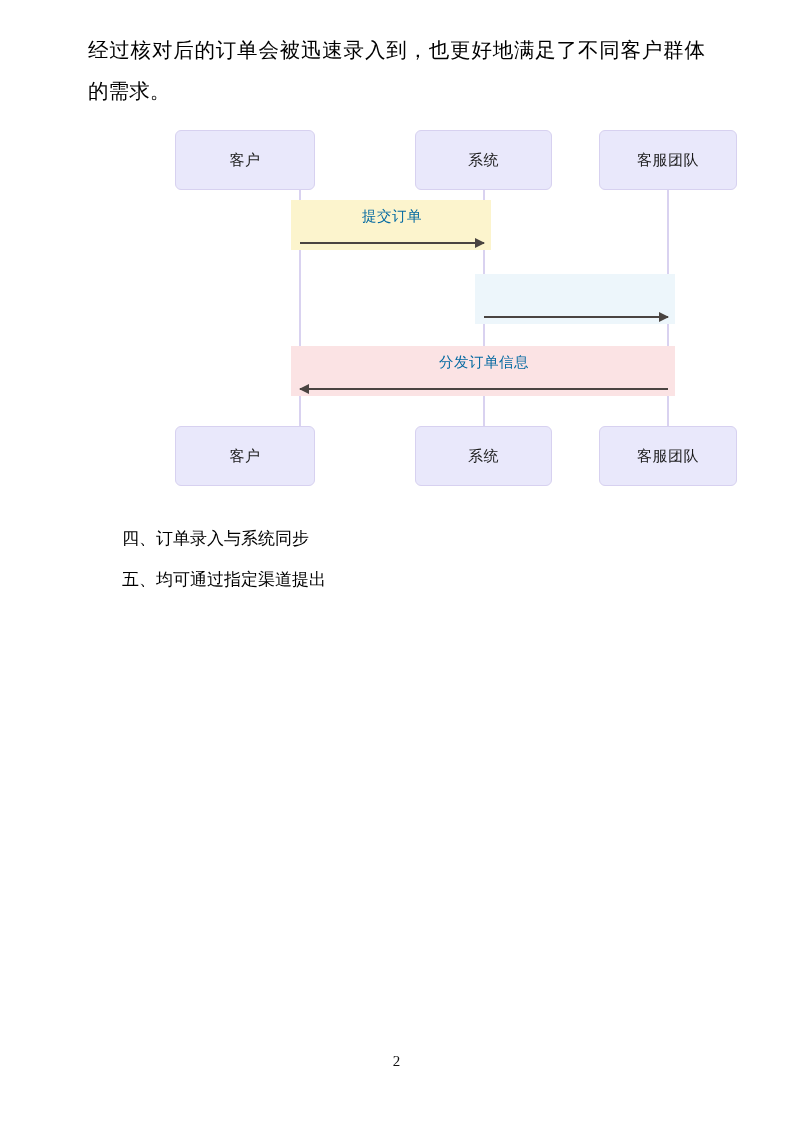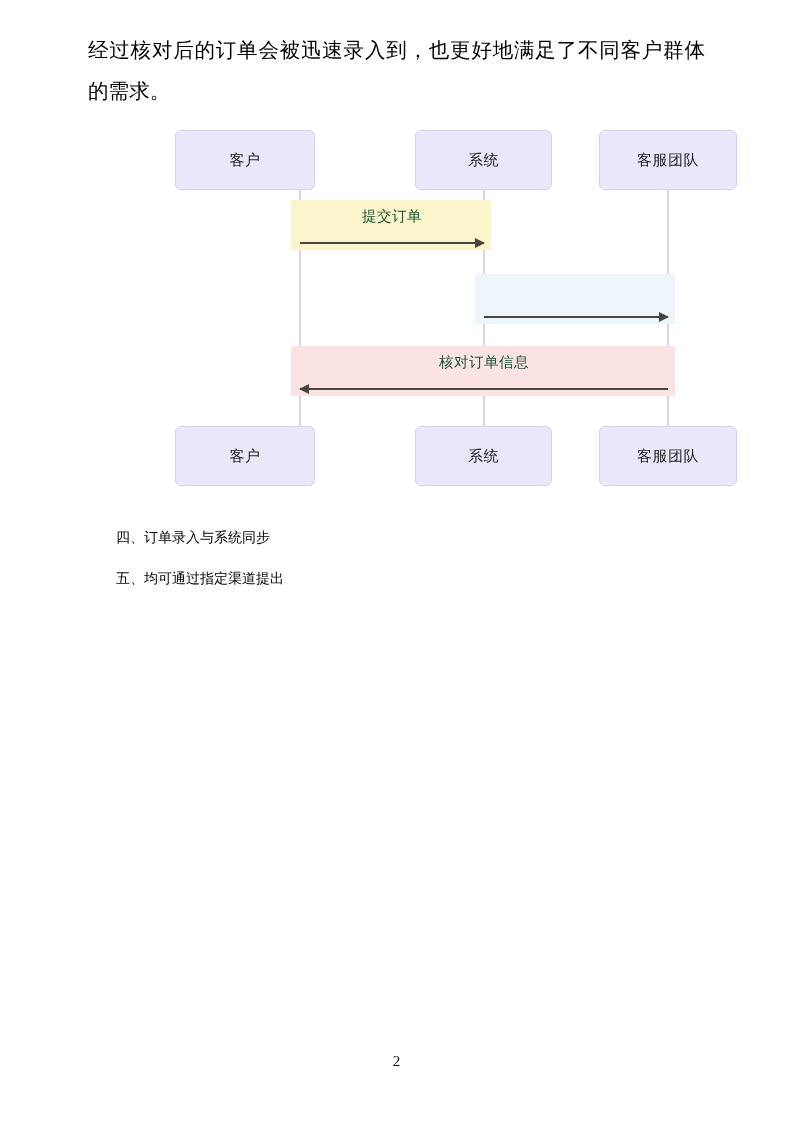--- a/index.html
+++ b/index.html
@@ -33,24 +33,24 @@
     text-align: justify;
     text-justify: inter-ideograph;
     letter-spacing: 0.1px;
     font-family: "Liberation Serif", "DejaVu Serif", serif;
   }
   p.indent {
     text-indent: 2em;
   }
   p.heading {
     margin: 0;
-    font-size: 14px;
+    font-size: 17px;
     line-height: 41px;
     text-indent: 2em;
-    font-family: Liberation Mono, monospace;
+    font-family: Liberation Serif, serif;
   }
 
   
   .diagram-wrap {
     position: relative;
     height: 390px;
     margin-top: 12px;
     margin-bottom: 4px;
   }
   .diagram {
@@ -99,21 +99,21 @@
     height: 44px;
   }
   .msg-label {
     position: absolute;
     left: 0;
     right: 0;
     top: 0;
     text-align: center;
     font-family: Liberation Serif, serif;
     font-size: 14.5px;
-    color: #14532d;
+    color: #0369a1;
     letter-spacing: 0.5px;
     line-height: 20px;
   }
   .arrow-line {
     position: absolute;
     left: 0;
     right: 0;
     bottom: 6px;
     height: 2px;
     background: #4a4441;
@@ -181,21 +181,21 @@
           <div class="arrow-line"></div>
           <div class="arrow-head right"></div>
         </div>
 
         <div class="msg" style="left:341px; top:156px; width:184px;">
           <div class="arrow-line"></div>
           <div class="arrow-head right"></div>
         </div>
 
         <div class="msg" style="left:157px; top:228px; width:368px;">
-          <div class="msg-label">核对订单信息</div>
+          <div class="msg-label">分发订单信息</div>
           <div class="arrow-line"></div>
           <div class="arrow-head left"></div>
         </div>
 
         <div class="actor-box" style="left:32px; top:302px; width:140px;">
           <span class="actor-label">客户</span>
         </div>
         <div class="actor-box" style="left:272px; top:302px; width:137px;">
           <span class="actor-label">系统</span>
         </div>

